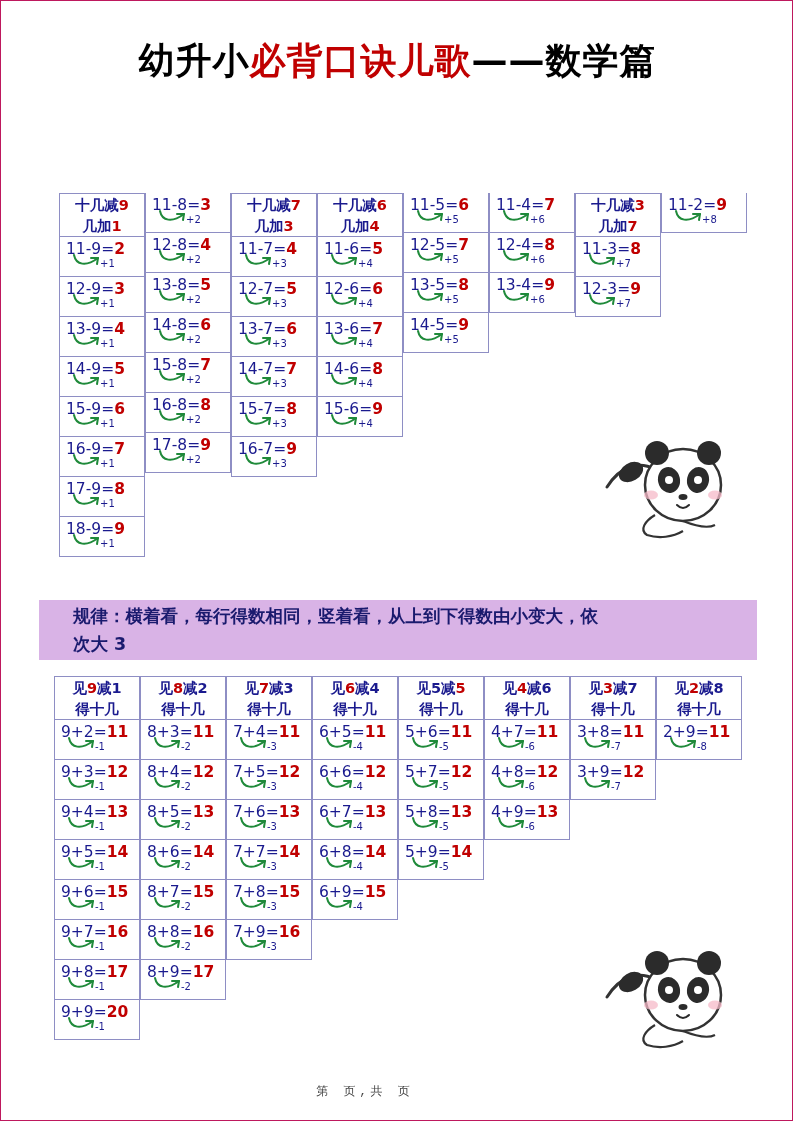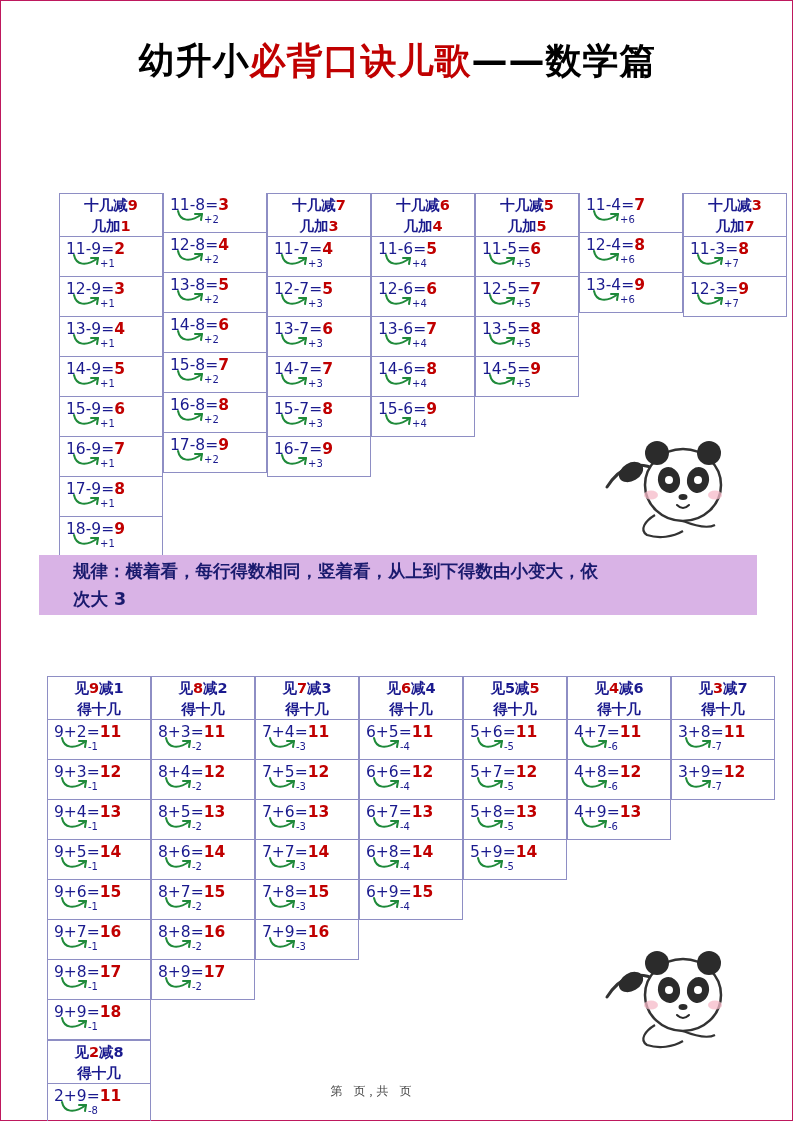--- a/index.html
+++ b/index.html
@@ -45,33 +45,33 @@
     font-weight: bold;
     font-family: "DejaVu Sans", sans-serif;
     line-height: 28px;
     padding: 2px 4px;
     box-sizing: border-box;
   }
   .rule-line2 {
     display: block;
   }
   #rule1 { top: 106px; }
-  #rule2 { top: 554px; padding-left: 34px; }
+  #rule2 { top: 599px; padding-left: 34px; }
 
   .grid {
     position: absolute;
     font-family: "DejaVu Sans", sans-serif;
   }
   #grid1 { left: 58px; top: 192px; }
-  #grid2 { left: 46px; top: 675px; }
+  #grid2 { left: 53px; top: 675px; }
 
   .col {
     display: inline-block;
     vertical-align: top;
-    width: 104px;
+    width: 86px;
   }
   .hdr {
     border: 1px solid #8e8ec4;
     height: 44px;
     box-sizing: border-box;
     text-align: center;
     font-size: 14.5px;
     font-weight: bold;
     color: #1a1a8e;
     line-height: 21px;
@@ -118,28 +118,28 @@
   .arrow svg { display: block; }
 
   .panda {
     position: absolute;
   }
   #panda1 { left: 596px; top: 424px; }
   #panda2 { left: 596px; top: 934px; }
 
   .footer {
     position: absolute;
-    left: 12px;
+    left: 4px;
     top: 1082px;
     width: 720px;
     text-align: center;
     font-size: 12px;
     color: #444444;
     letter-spacing: 4px;
-    font-family: Liberation Serif, serif;
+    font-family: Liberation Mono, monospace;
   }
 </style>
 </head>
 <body>
 
 <div class="page">
 
   <div class="title" id="doc-title"><span>幼升小</span><span class="hl">必背口诀儿歌</span><span>——数学篇</span></div>
 
 
@@ -379,24 +379,21 @@
           <span class="sub">+4</span>
         </div><div class="cell">
           <span class="eq">15-6=<span class="ans">9</span></span>
           <span class="arrow">
             <svg viewBox="0 0 30 16" width="30" height="16">
               <path d="M2 2 C4 12, 14 14, 26 5" fill="none" stroke="#1f8a3a" stroke-width="2" stroke-linecap="round"></path>
               <path d="M26 5 L19 5 M26 5 L25 11" fill="none" stroke="#1f8a3a" stroke-width="2" stroke-linecap="round"></path>
             </svg>
           </span>
           <span class="sub">+4</span>
-        </div><div class="cell empty"></div><div class="cell empty"></div><div class="cell empty"></div></div><div class="col"><div class="hdr">
-          <div>十几减<span class="r">5</span></div>
-          <div>几加<span class="r">5</span></div>
-        </div><div class="cell">
+        </div><div class="cell empty"></div><div class="cell empty"></div><div class="cell empty"></div></div><div class="col"><div class="cell">
           <span class="eq">11-5=<span class="ans">6</span></span>
           <span class="arrow">
             <svg viewBox="0 0 30 16" width="30" height="16">
               <path d="M2 2 C4 12, 14 14, 26 5" fill="none" stroke="#1f8a3a" stroke-width="2" stroke-linecap="round"></path>
               <path d="M26 5 L19 5 M26 5 L25 11" fill="none" stroke="#1f8a3a" stroke-width="2" stroke-linecap="round"></path>
             </svg>
           </span>
           <span class="sub">+5</span>
         </div><div class="cell">
           <span class="eq">12-5=<span class="ans">7</span></span>
@@ -549,21 +546,21 @@
         </div><div class="cell">
           <span class="eq">9+8=<span class="ans">17</span></span>
           <span class="arrow">
             <svg viewBox="0 0 30 16" width="30" height="16">
               <path d="M2 2 C4 12, 14 14, 26 5" fill="none" stroke="#1f8a3a" stroke-width="2" stroke-linecap="round"></path>
               <path d="M26 5 L19 5 M26 5 L25 11" fill="none" stroke="#1f8a3a" stroke-width="2" stroke-linecap="round"></path>
             </svg>
           </span>
           <span class="sub">-1</span>
         </div><div class="cell">
-          <span class="eq">9+9=<span class="ans">18</span></span>
+          <span class="eq">9+9=<span class="ans">20</span></span>
           <span class="arrow">
             <svg viewBox="0 0 30 16" width="30" height="16">
               <path d="M2 2 C4 12, 14 14, 26 5" fill="none" stroke="#1f8a3a" stroke-width="2" stroke-linecap="round"></path>
               <path d="M26 5 L19 5 M26 5 L25 11" fill="none" stroke="#1f8a3a" stroke-width="2" stroke-linecap="round"></path>
             </svg>
           </span>
           <span class="sub">-1</span>
         </div></div><div class="col"><div class="hdr">
           <div>见<span class="r">8</span>减2</div>
           <div>得十几</div>

